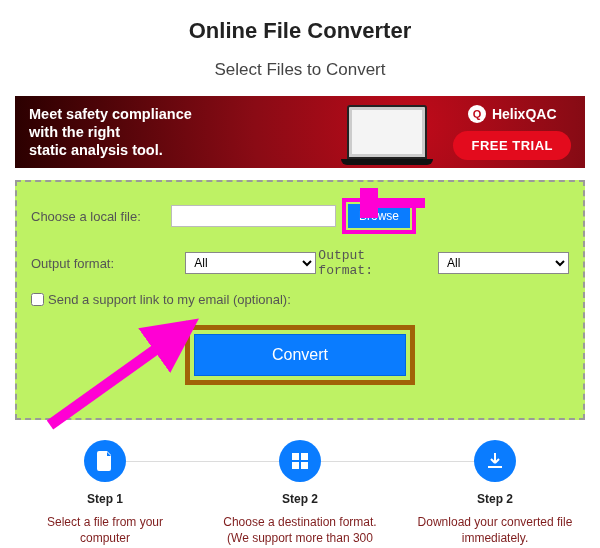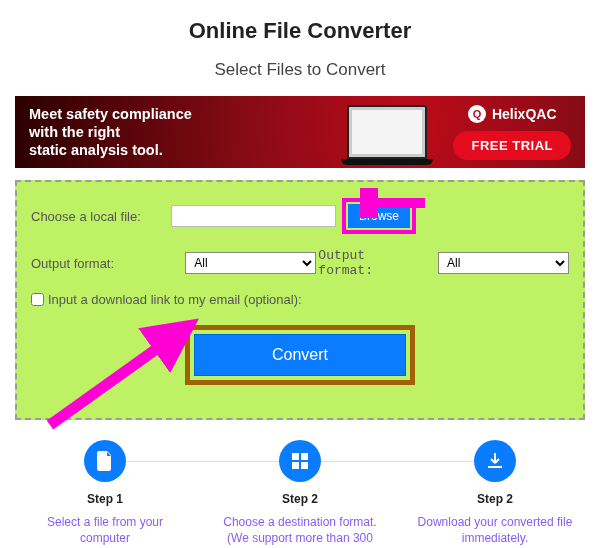--- a/index.html
+++ b/index.html
@@ -199,21 +199,21 @@
       justify-content: center;
     }
     .step-icon svg { fill: #fff; }
     .step-title {
       font-weight: bold;
       font-size: 12px;
       margin-bottom: 8px;
     }
     .step-desc {
       font-size: 12px;
-      color: #8b5cf6;
+      color: #7f1d1d;
       line-height: 1.35;
       padding: 0 6px;
     }
 
     
     .annot { position: absolute; pointer-events: none; }
   </style>
 </head>
 <body>
 
@@ -249,21 +249,21 @@
     <select class="select input">
       <option>All</option>
     </select>
     <span class="out-label">Output format:</span>
     <select class="select output">
       <option>All</option>
     </select>
   </div>
   <div class="checkbox-row">
     <input type="checkbox" style="">
-    <span>Input a download link to my email (optional):</span>
+    <span>Send a support link to my email (optional):</span>
   </div>
   <div class="convert-wrap">
     <button class="convert-btn">Convert</button>
   </div>
 </div>
 
 <div class="steps">
   <div class="steps-line"></div>
   <div class="step">
     <div class="step-icon">

